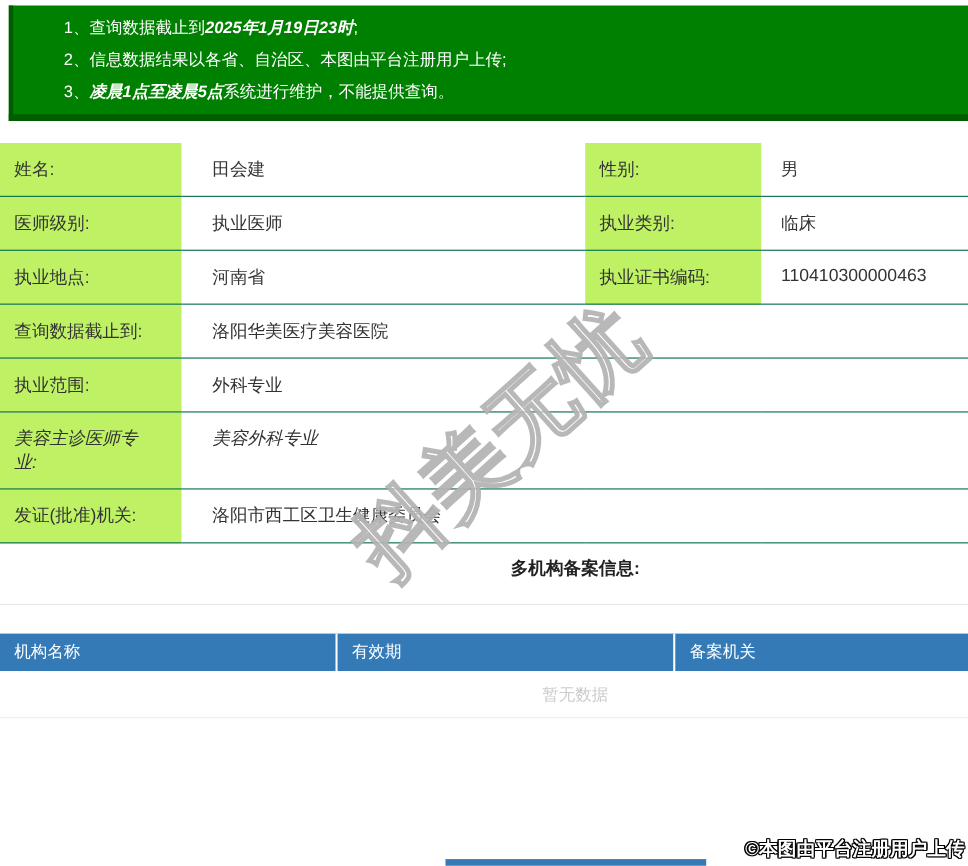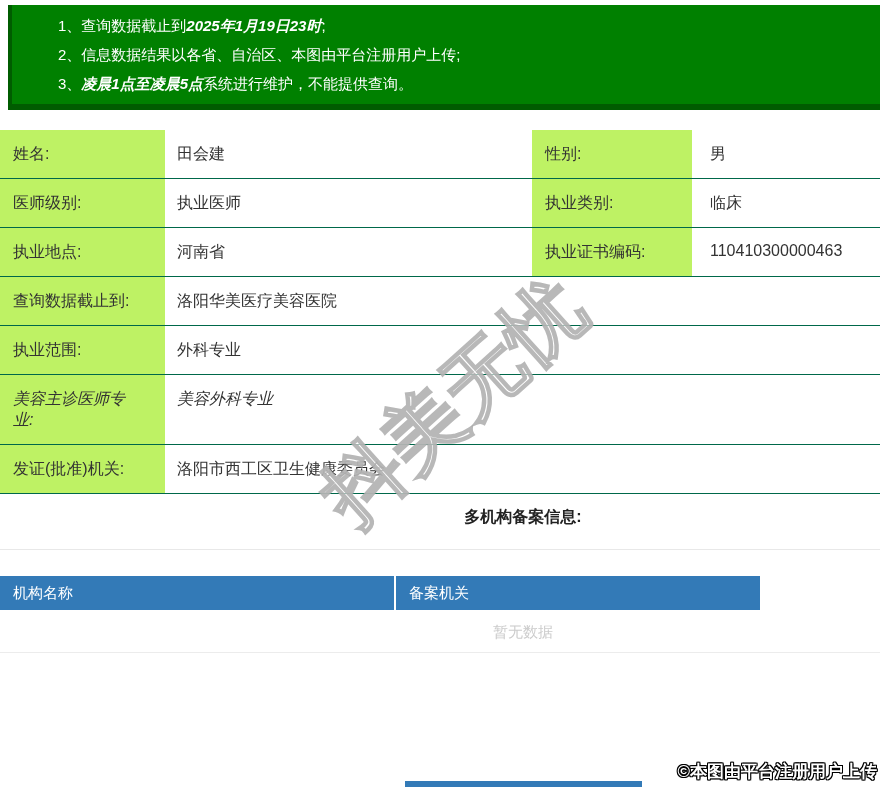--- a/index.html
+++ b/index.html
@@ -15,36 +15,36 @@
     margin: 5px 0 0 8px; background: #008000;
     border-left: 4px solid #005c00; border-bottom: 6px solid #005c00;
     color: #fff; font-size: 15px; line-height: 29px; padding: 6px 0 6px 46px;
   }
   .banner .bold { font-weight: bold; font-style: italic; }
 
   
   table.info { border-collapse: collapse; table-layout: fixed; width: 1046px; margin-top: 20px; }
   table.info td {
     border-bottom: 1px solid #00684a; vertical-align: top;
-    font-size: 16px; color: #333; padding: 14px 12px 13px;
+    font-size: 16px; color: #333; padding: 14px 28px 13px;
   }
   table.info td.lab { background: #bef264; padding: 14px 28px 13px 13px; }
   table.info td.val2 { padding-left: 18px; }
   table.info tr.tall td { height: 67px; font-style: italic; }
   table.info tr.last td { height: 41px; }
 
   
   .section-title { width: 1046px; margin-top: 13px; text-align: center; font-size: 16px; font-weight: bold; color: #222; }
   .divider { width: 1046px; border-top: 1px solid #e8e8e8; margin-top: 21px; }
   .fhead { display: flex; width: 1046px; margin-top: 26px; }
   .fcell {
     background: #337ab7; color: #fff; font-size: 15px; height: 34px;
     padding: 8px 0 0 13px; line-height: 18px;
   }
-  .fcell.c1 { width: 396px; border-right: 2px solid #fff; }
+  .fcell.c1 { width: 307px; border-right: 2px solid #fff; }
   .fcell.c2 { width: 307px; border-right: 2px solid #fff; }
   .fcell.c3 { width: 364px; }
   .empty-row {
     width: 1046px; height: 43px; line-height: 43px; text-align: center;
     color: #ccc; font-size: 15px; border-bottom: 1px solid #ececec;
   }
 
   
   .close-btn {
     display: block; margin: 128px auto 0; width: 237px; height: 42px;
@@ -123,20 +123,21 @@
       <td class="val" colspan="3">洛阳市西工区卫生健康委员会</td>
     </tr>
   </tbody>
     </table>
 
   <div class="section-title">多机构备案信息:</div>
   <div class="divider"></div>
 
   <div class="fhead">
     <div class="fcell c1">机构名称</div>
+    <div class="fcell c2">有效期</div>
     <div class="fcell c3">备案机关</div>
   </div>
   <div class="empty-row">暂无数据</div>
 
   <button class="close-btn">〖关闭窗口〗</button>
 
 </div>
 
 <div class="watermark">抖美无忧</div>
 

